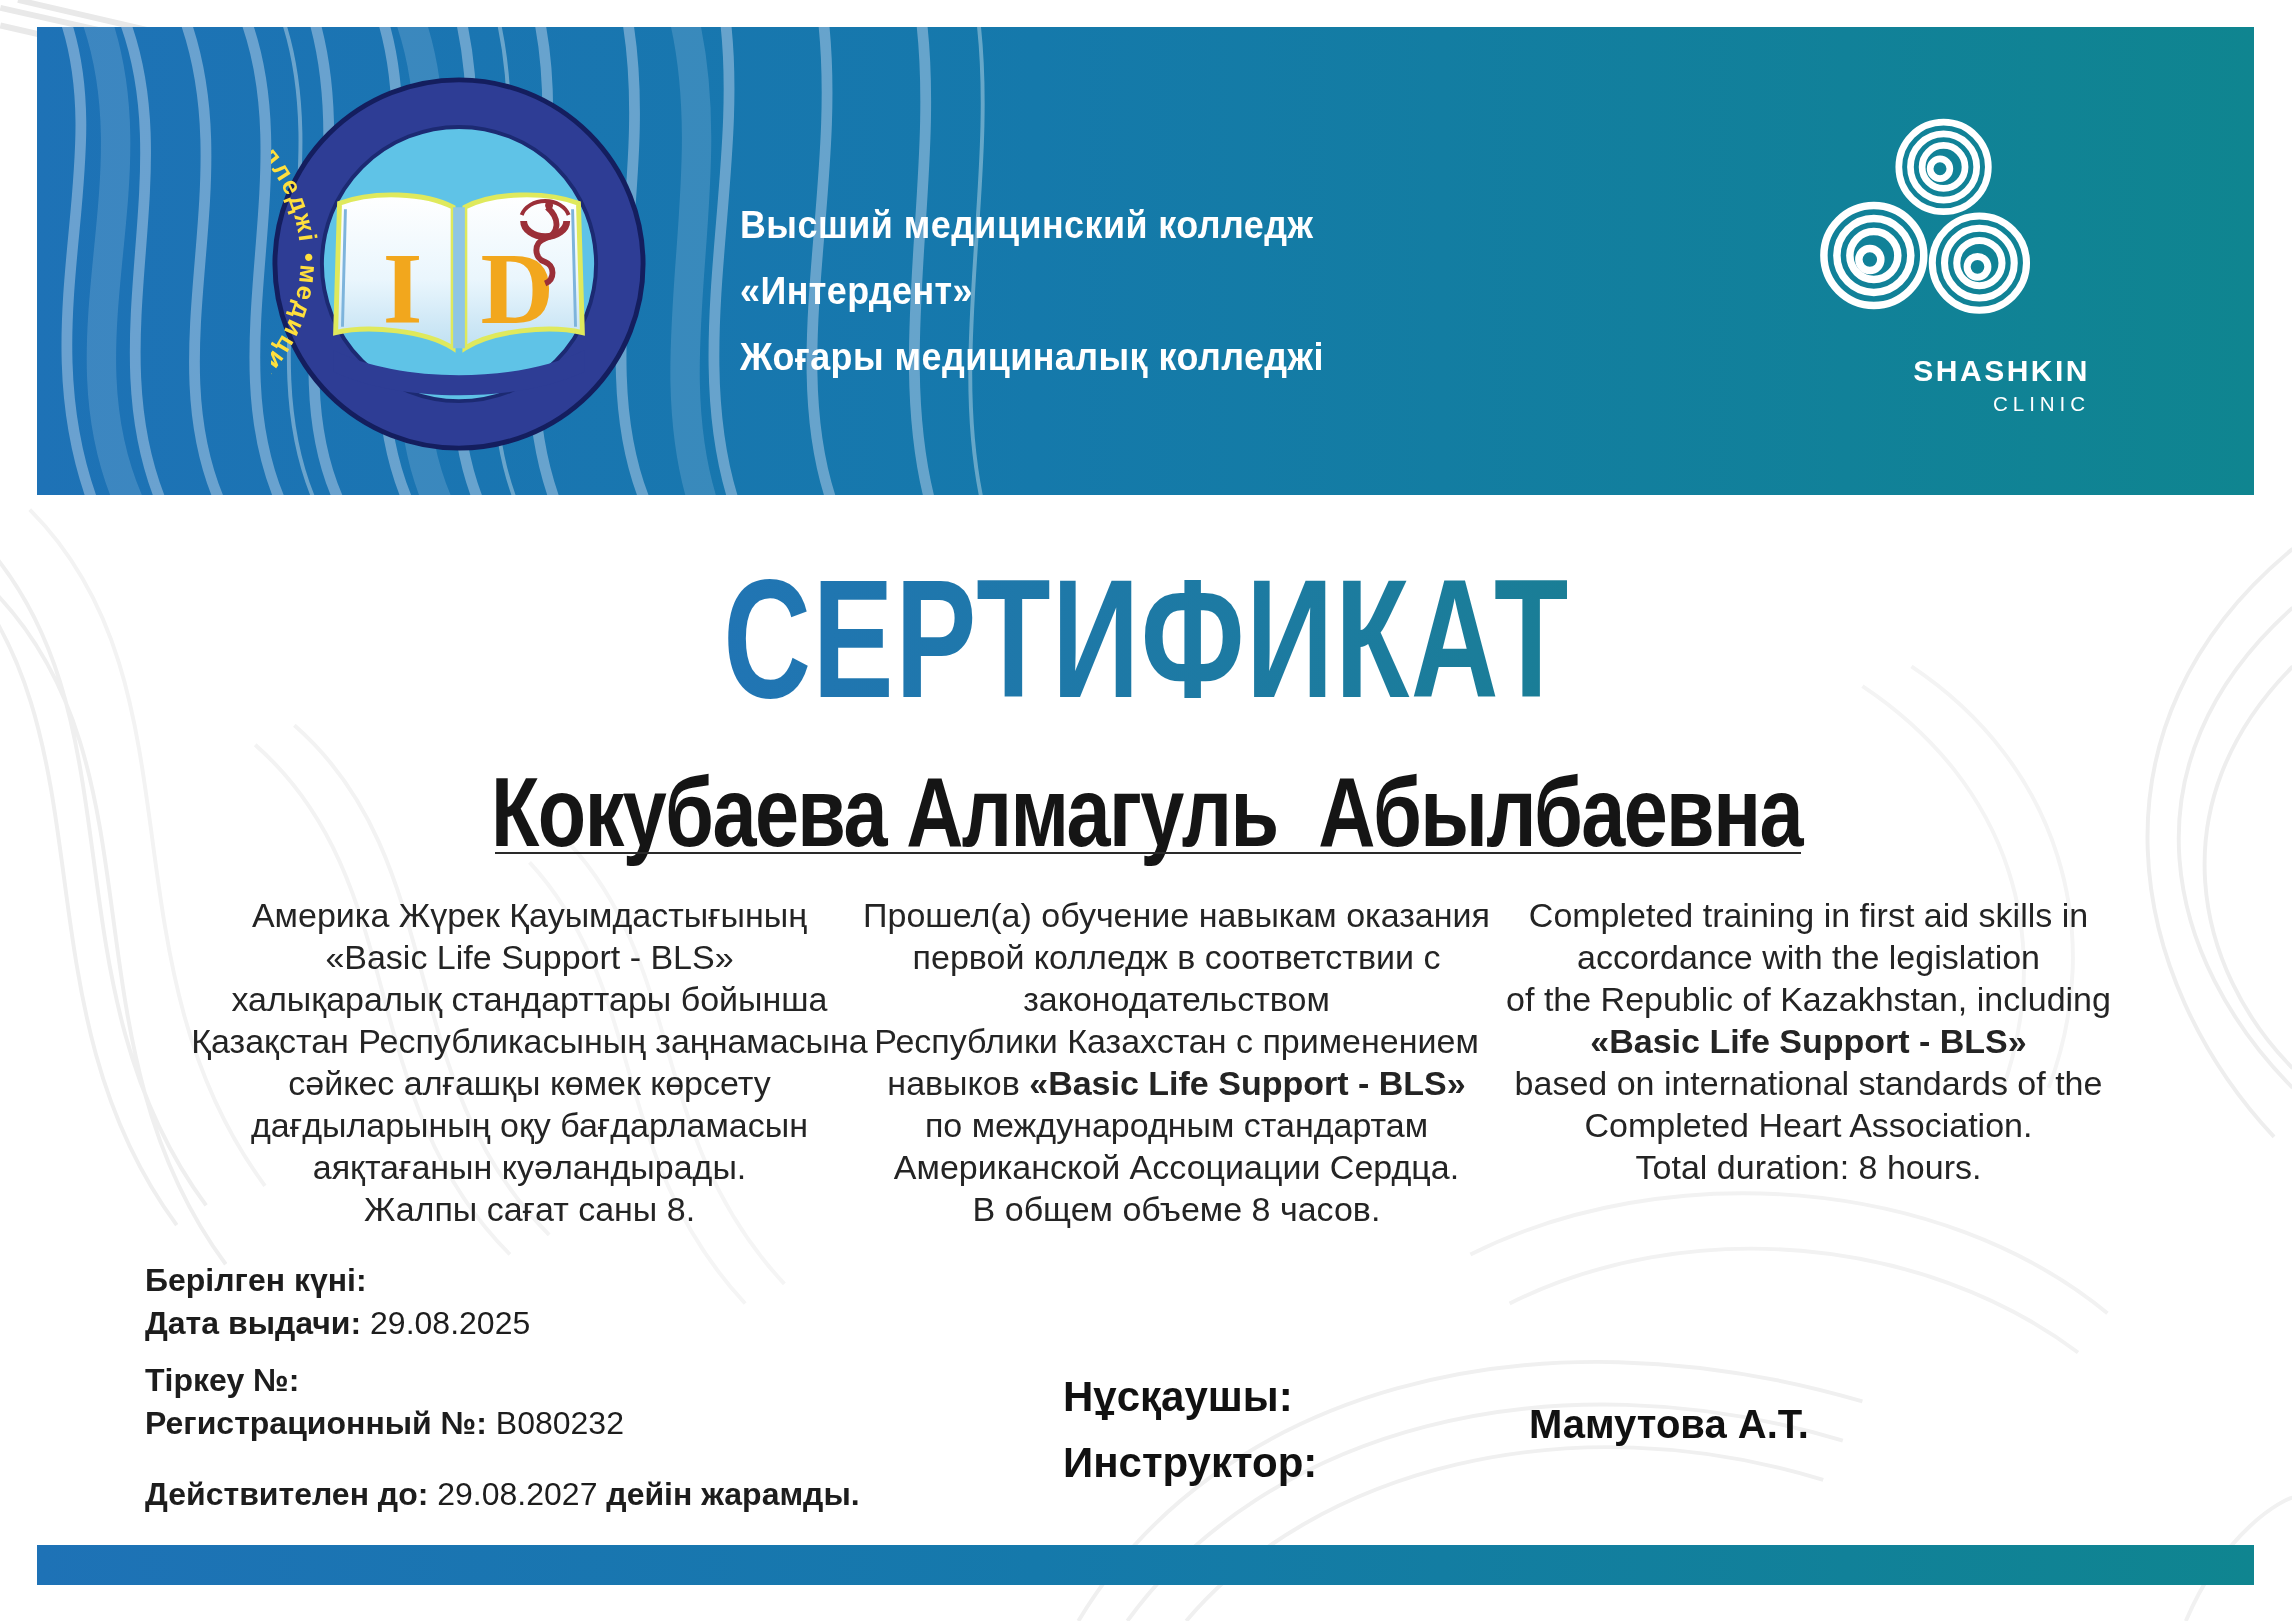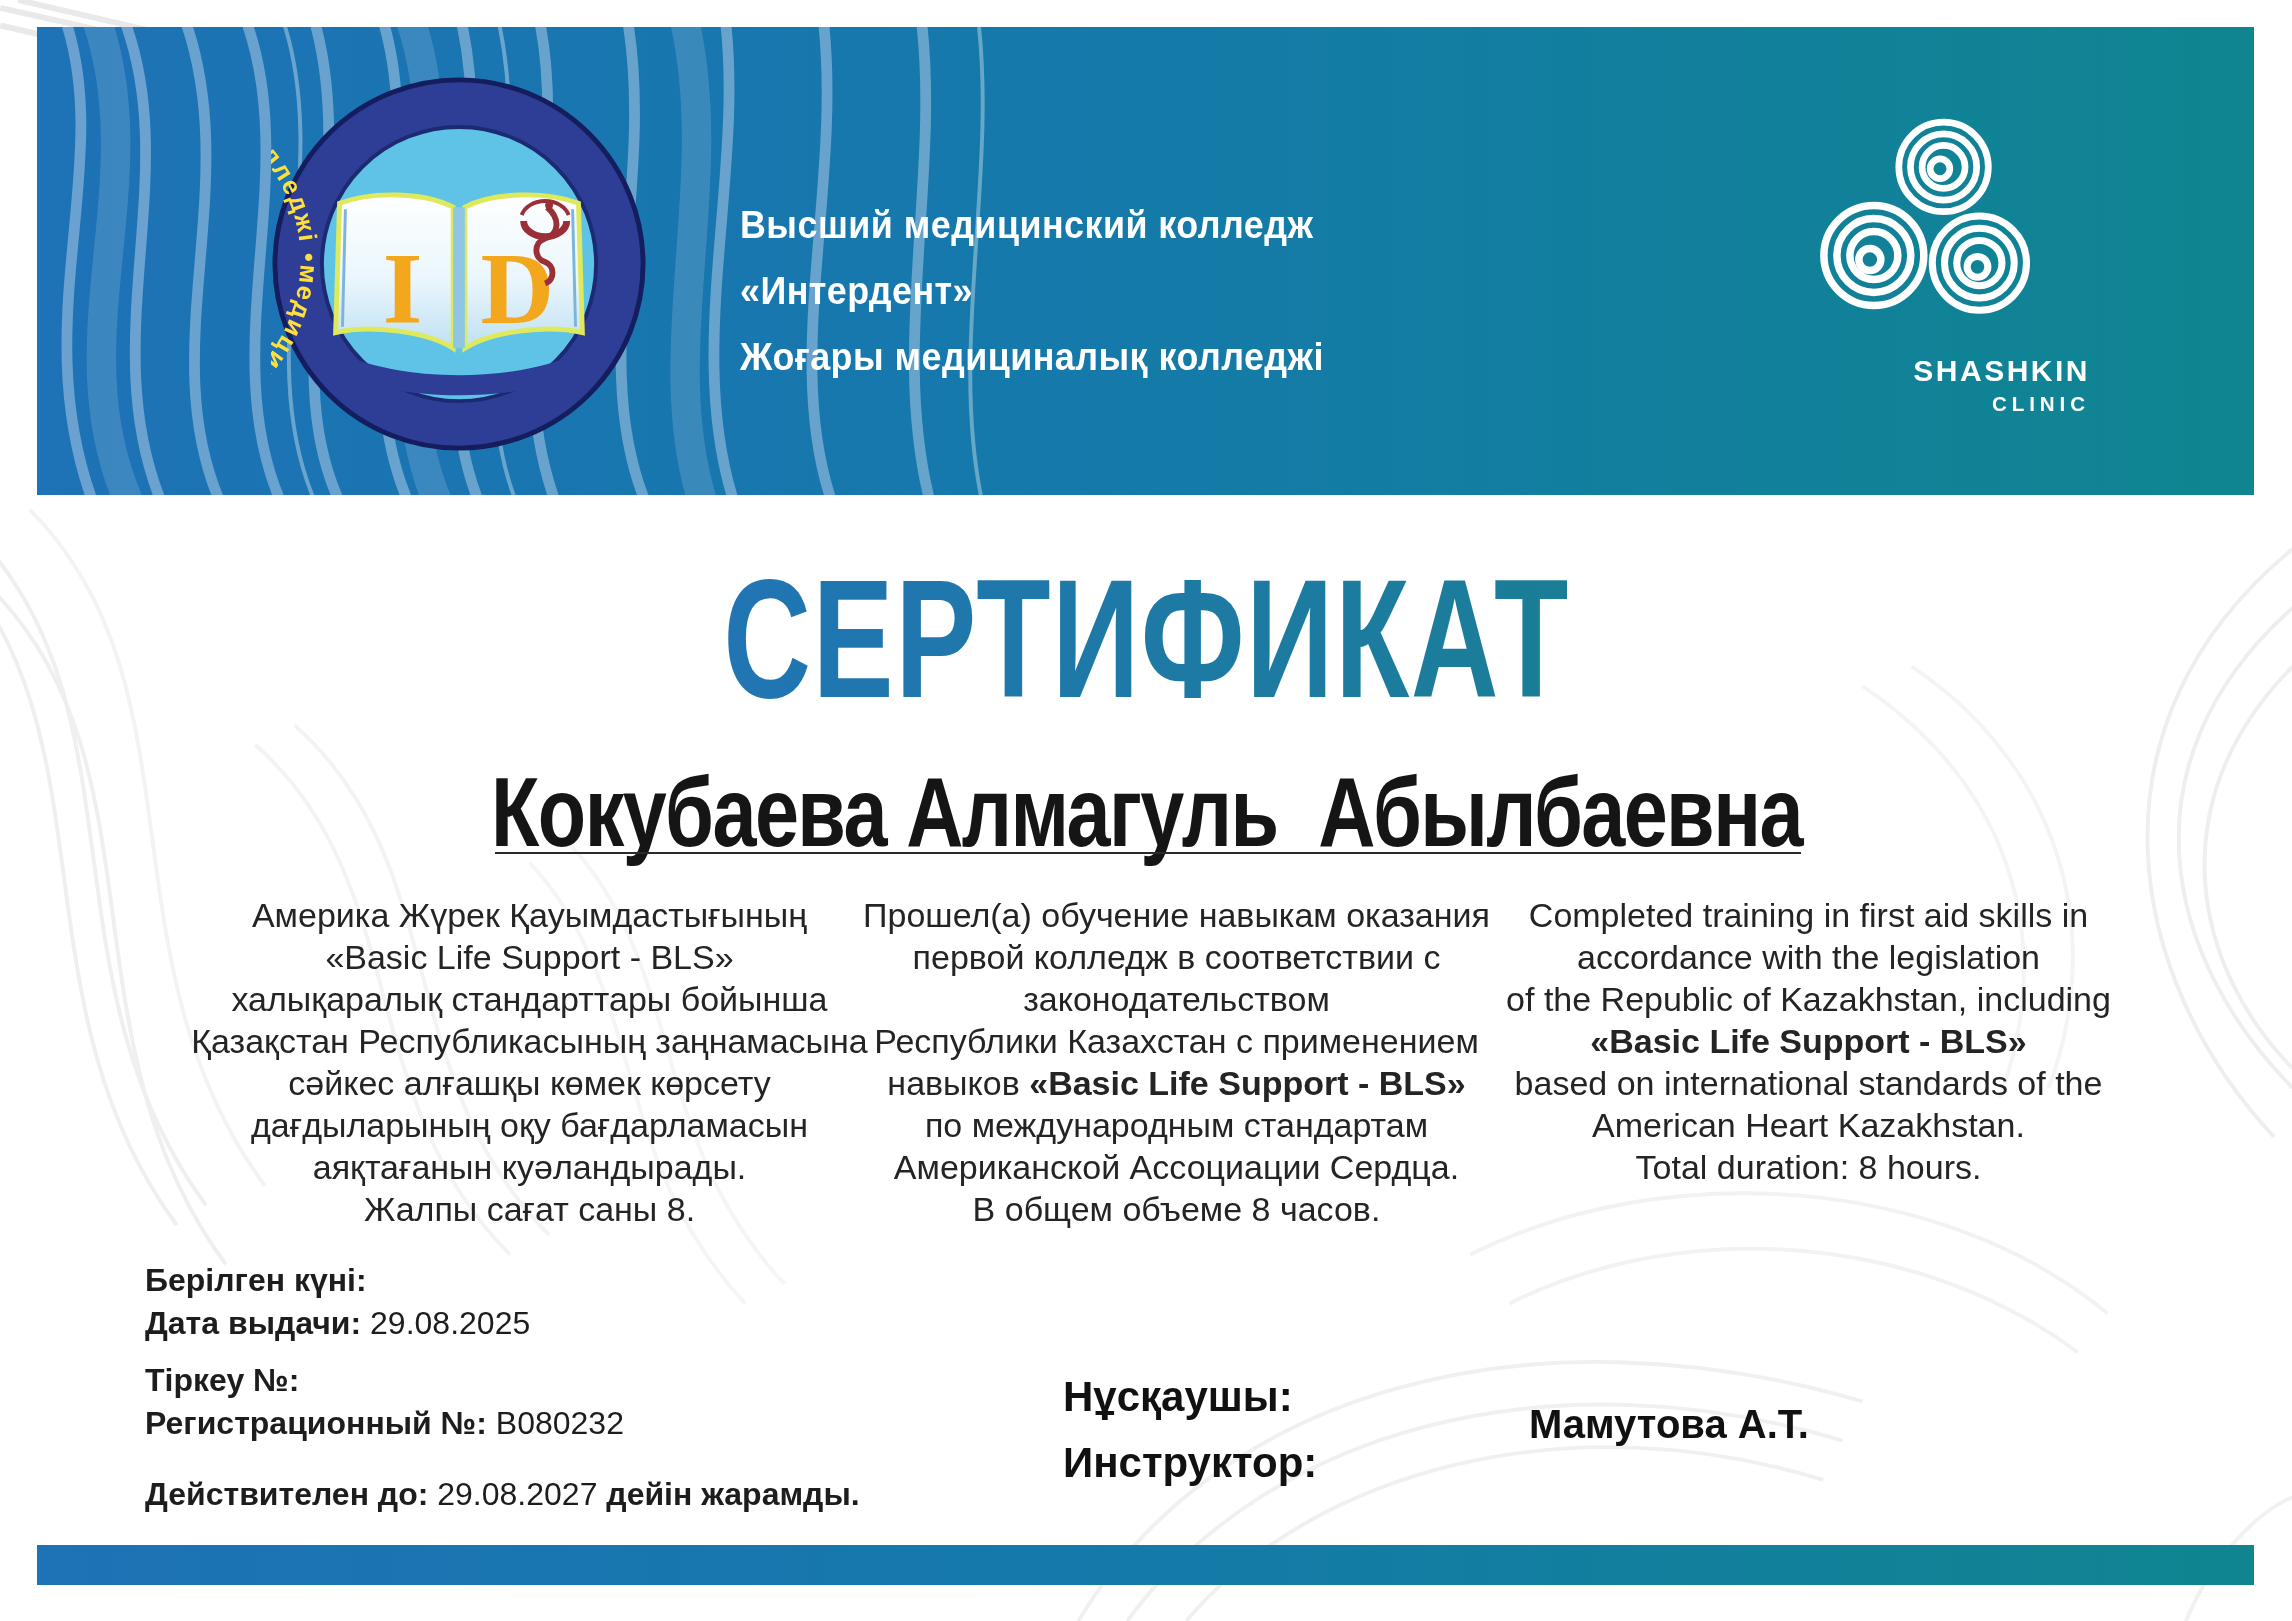--- a/index.html
+++ b/index.html
@@ -21,21 +21,21 @@
   .banner-waves{position:absolute;left:0;top:0;width:100%;height:100%}
   .badge{position:absolute;left:234px;top:49px;width:376px;height:376px}
   .college-lines{
     position:absolute;left:703px;top:165px;color:#ffffff;font-weight:700;
     font-size:39px;line-height:66px;letter-spacing:0.5px;white-space:nowrap;
     transform:scaleX(.92);transform-origin:0 0;
   }
   .shashkin{position:absolute;left:1730px;top:74px;width:323px;text-align:right;color:#fff}
   .shashkin-mark{margin:0 auto;width:245px;height:245px}
   .shashkin-name{font-size:30px;font-weight:700;letter-spacing:2.5px;margin-top:7.8px}
-  .shashkin-sub{font-size:20.6px;font-weight:700;letter-spacing:4.9px;margin-top:3.9px}
+  .shashkin-sub{font-size:20.6px;font-weight:400;letter-spacing:4.9px;margin-top:3.9px}
 
   
   .cert-title{
     left:0;top:541px;width:2293px;text-align:center;
     font-size:169px;font-weight:700;letter-spacing:2px;white-space:nowrap;
     transform:scaleX(.72);transform-origin:50% 50%;
     background:linear-gradient(90deg,#2273b9 15%,#1b7d9a 70%,#177f8e 85%);
     -webkit-background-clip:text;background-clip:text;color:transparent;
   }
 
@@ -206,21 +206,21 @@
       <div class="ln"><span>по международным стандартам</span></div>
       <div class="ln"><span>Американской Ассоциации Сердца.</span></div>
       <div class="ln"><span>В общем объеме 8 часов.</span></div>
     </div>
   <div class="abs col col-en">
       <div class="ln"><span>Completed training in first aid skills in</span></div>
       <div class="ln"><span>accordance with the legislation</span></div>
       <div class="ln"><span>of the Republic of Kazakhstan, including</span></div>
       <div class="ln"><b>«Basic Life Support - BLS»</b></div>
       <div class="ln"><span>based on international standards of the</span></div>
-      <div class="ln"><span>American Heart Kazakhstan.</span></div>
+      <div class="ln"><span>Completed Heart Association.</span></div>
       <div class="ln"><span>Total duration: 8 hours.</span></div>
     </div>
 
   <div class="abs footer-left">
       <div class="ln"><b>Берілген күні:</b></div>
       <div class="ln"><b>Дата выдачи: </b><span>29.08.2025</span></div>
       <div class="ln"><b>Тіркеу №:</b></div>
       <div class="ln"><b>Регистрационный №: </b><span>B080232</span></div>
       <div class="ln"><b>Действителен до: </b><span>29.08.2027</span><b>   дейін жарамды.</b></div>
     </div>

